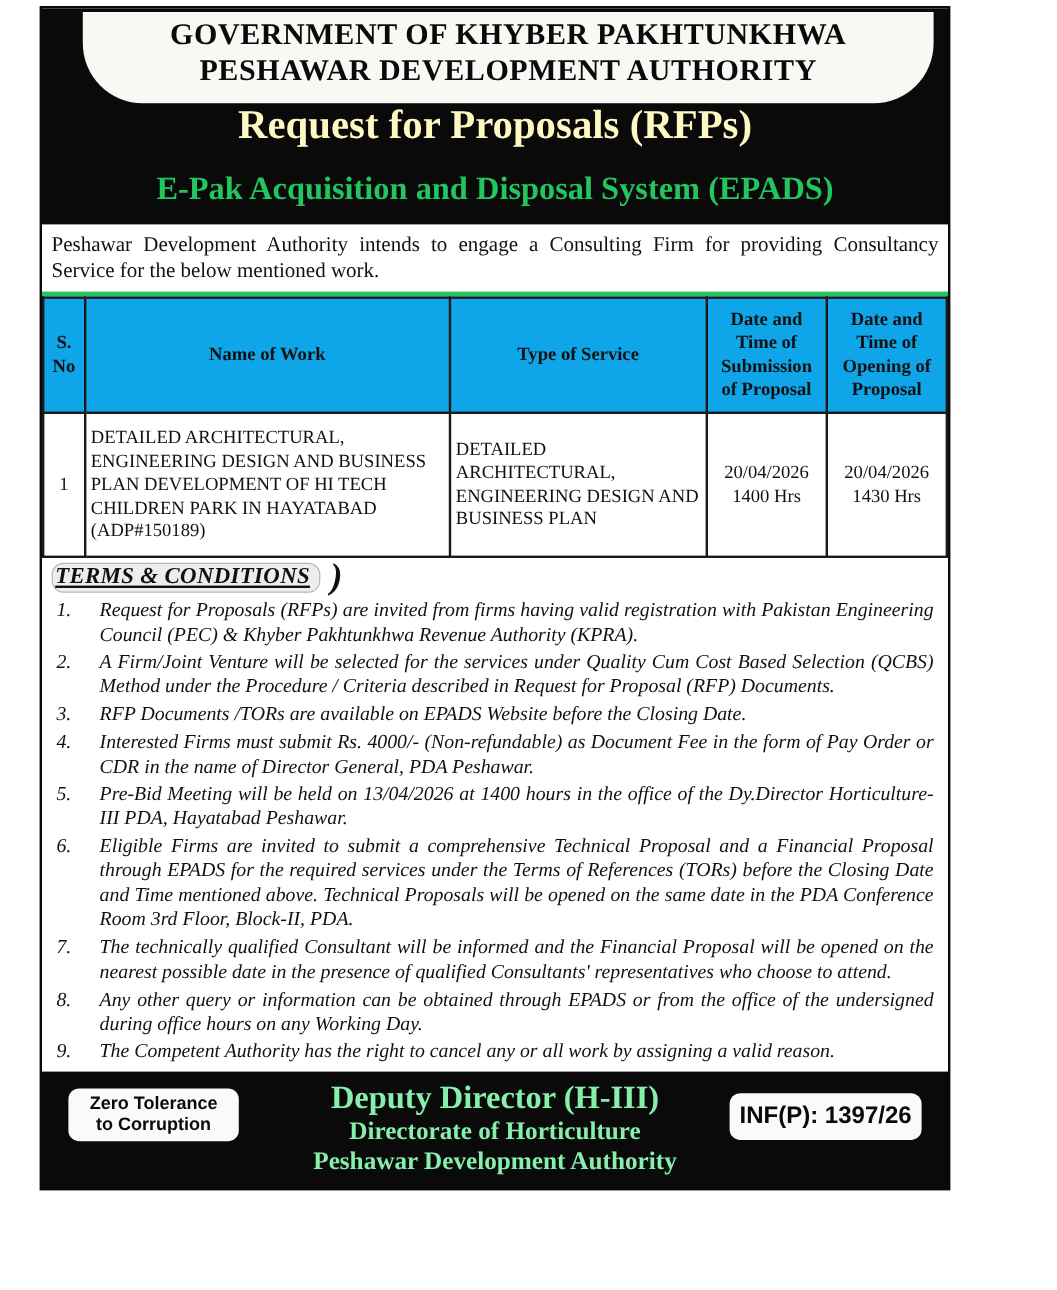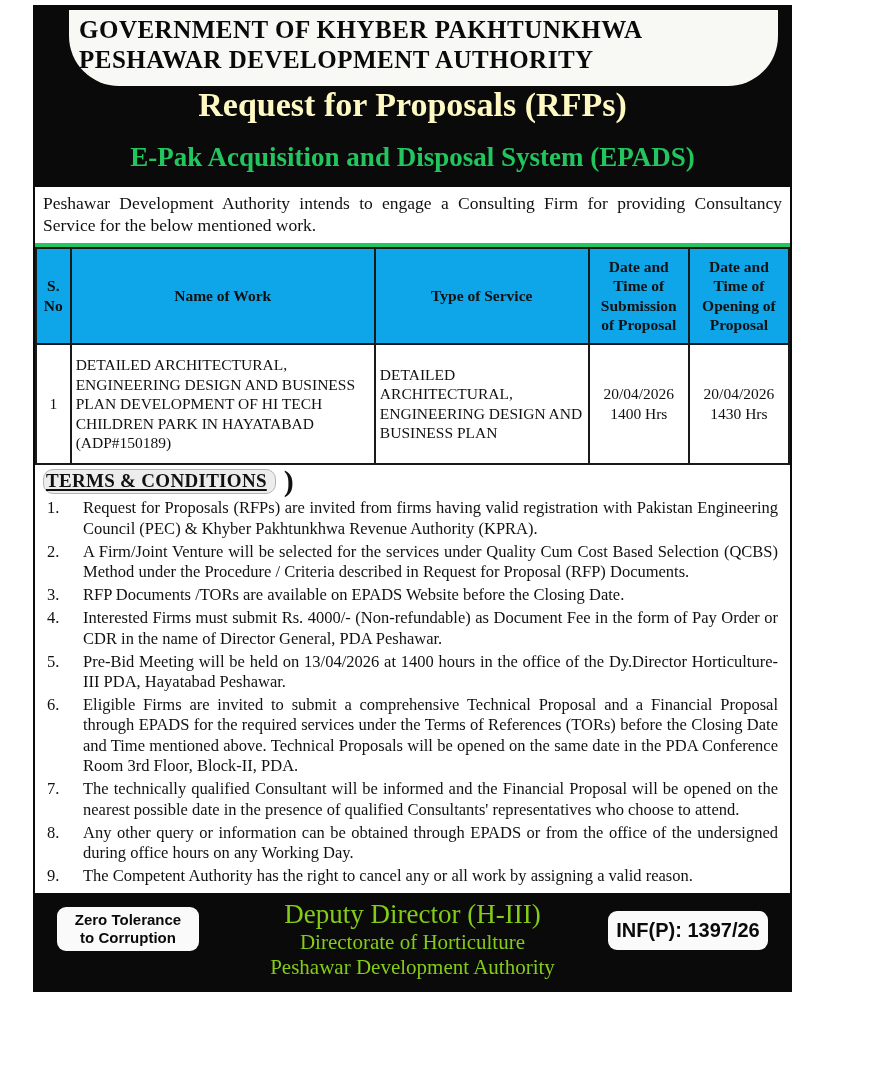--- a/index.html
+++ b/index.html
@@ -11,21 +11,21 @@
   .ad {
     position: absolute; left: 33px; top: 5px; width: 759px;
     border: 2px solid #0a0a0a; background: #fff;
   }
 
   
   .header-black { background: #0a0a0a; padding: 3px 0 14px 0; }
   .banner {
     background: #f8f8f5; margin: 0 12px 0 34px;
     border-radius: 0 0 50px 50px;
-    text-align: left; padding: 5px 10px 12px 10px;
+    text-align: center; padding: 5px 10px 12px 10px;
   }
   .banner-line { font-weight: bold; font-size: 25px; line-height: 1.18; color: #0a0a0a; letter-spacing: 0.5px; }
   .ad-title { color: #fef9c3; text-align: center; font-weight: bold; font-size: 34px; line-height: 1.1; }
   .ad-subtitle { color: #22c55e; text-align: center; font-weight: bold; font-size: 27px; margin-top: 20px; line-height: 1.1; }
 
   
   .intro {
     padding: 5px 8px 6px 8px; font-size: 17.5px; line-height: 1.28;
     text-align: justify; border-bottom: 4px solid #22c55e;
   }
@@ -40,36 +40,36 @@
   col.c-sno { width: 4.6%; }
   col.c-name { width: 40.4%; }
   col.c-type { width: 28.4%; }
   col.c-sub { width: 13.3%; }
   col.c-open { width: 13.3%; }
   td.cell-sno { text-align: center; }
   td.cell-name, td.cell-type { text-align: left; padding-left: 6px; height: 120px; }
   td.cell-date { text-align: center; }
 
   
-  .terms { padding: 2px 4px 6px 4px; }
+  .terms { padding: 2px 4px 6px 4px; font-style: italic; }
   .terms-heading-row { display: flex; align-items: center; padding: 2px 0 2px 4px; }
   .terms-heading {
     font-weight: bold; font-size: 19px; letter-spacing: 0.3px;
     background: #ededed; border: 1px solid #b5b5b5; border-radius: 10px;
     padding: 0 8px 1px 2px;
     text-decoration: underline; text-decoration-thickness: 2px; text-underline-offset: 2px;
   }
   .terms-bracket { font-weight: bold; font-size: 30px; line-height: 0.8; margin-left: 8px; }
   .term-item { display: flex; margin-top: 2.5px; }
   .term-num { flex: 0 0 44px; padding-left: 8px; font-size: 16.5px; line-height: 1.24; }
   .term-text { flex: 1; padding-right: 8px; font-size: 16.5px; line-height: 1.24; text-align: justify; }
 
   
   .footer-black { position: relative; background: #0a0a0a; padding: 6px 0 10px 0; }
-  .footer-center { text-align: center; color: #84cc16; font-weight: normal; }
+  .footer-center { text-align: center; color: #86efac; font-weight: bold; }
   .footer-line1 { font-size: 27px; line-height: 1.15; }
   .footer-line2 { font-size: 21px; line-height: 1.2; }
   .footer-line3 { font-size: 21px; line-height: 1.2; }
   .badge {
     position: absolute; background: #fafafa; color: #0a0a0a;
     font-family: "Liberation Sans", sans-serif; font-weight: bold;
     border-radius: 9px; text-align: center;
   }
   .badge-left { left: 22px; top: 14px; width: 142px; padding: 4px 6px; font-size: 15px; line-height: 1.2; }
   .badge-right { right: 22px; top: 18px; width: 160px; padding: 8px 6px; font-size: 20px; }

